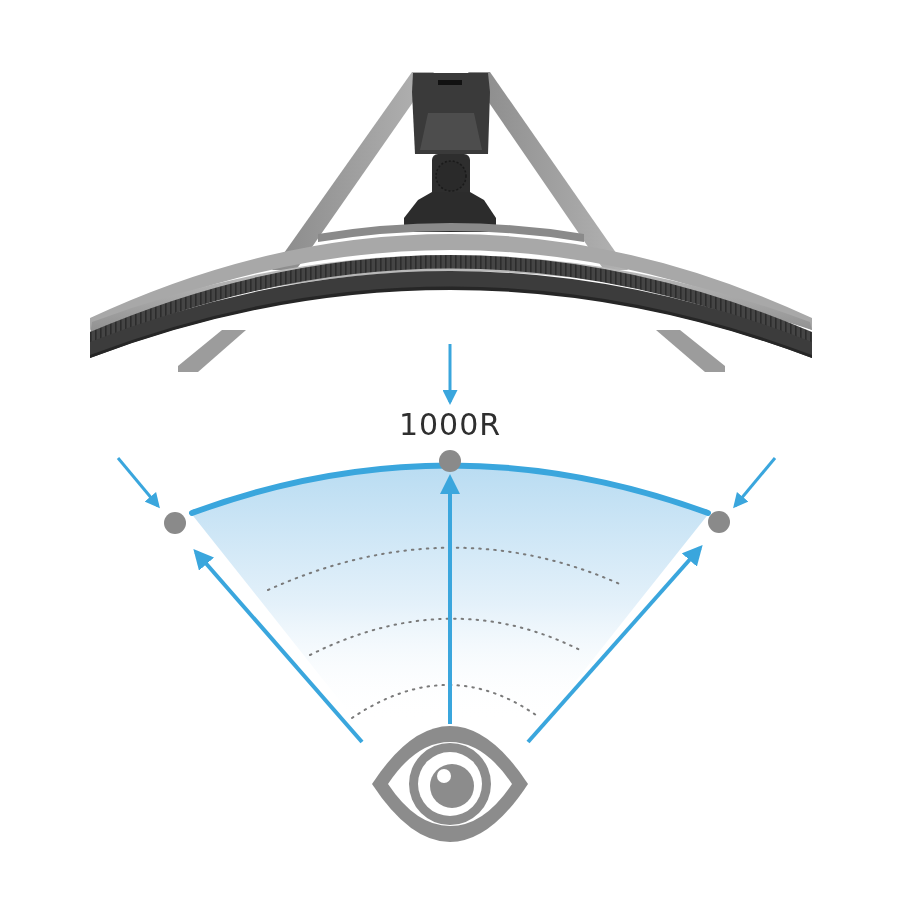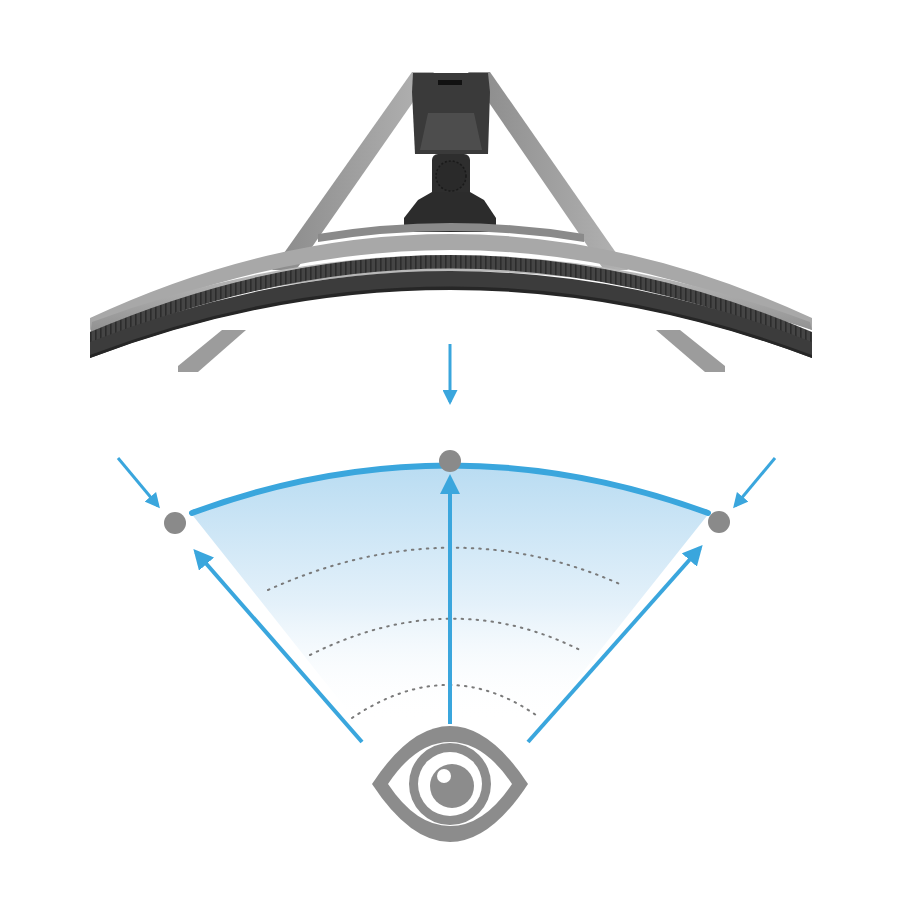--- a/index.html
+++ b/index.html
@@ -103,13 +103,14 @@
     <g transform="translate(450,784)">
       <path d="M -78,0 Q -40,-58 0,-58 Q 40,-58 78,0 Q 40,58 0,58 Q -40,58 -78,0 Z" fill="#8c8c8c"></path>
       <path d="M -62,0 Q -34,-42 0,-42 Q 34,-42 62,0 Q 34,42 0,42 Q -34,42 -62,0 Z" fill="#ffffff"></path>
       <circle cx="0" cy="0" r="41" fill="#8c8c8c"></circle>
       <circle cx="0" cy="0" r="32" fill="#ffffff"></circle>
       <circle cx="2" cy="2" r="22" fill="#8c8c8c"></circle>
       <circle cx="-6" cy="-8" r="7" fill="#ffffff"></circle>
     </g>
   </svg>
 
+  <div class="label">1000R</div>
 </div>
 
 </body></html>

